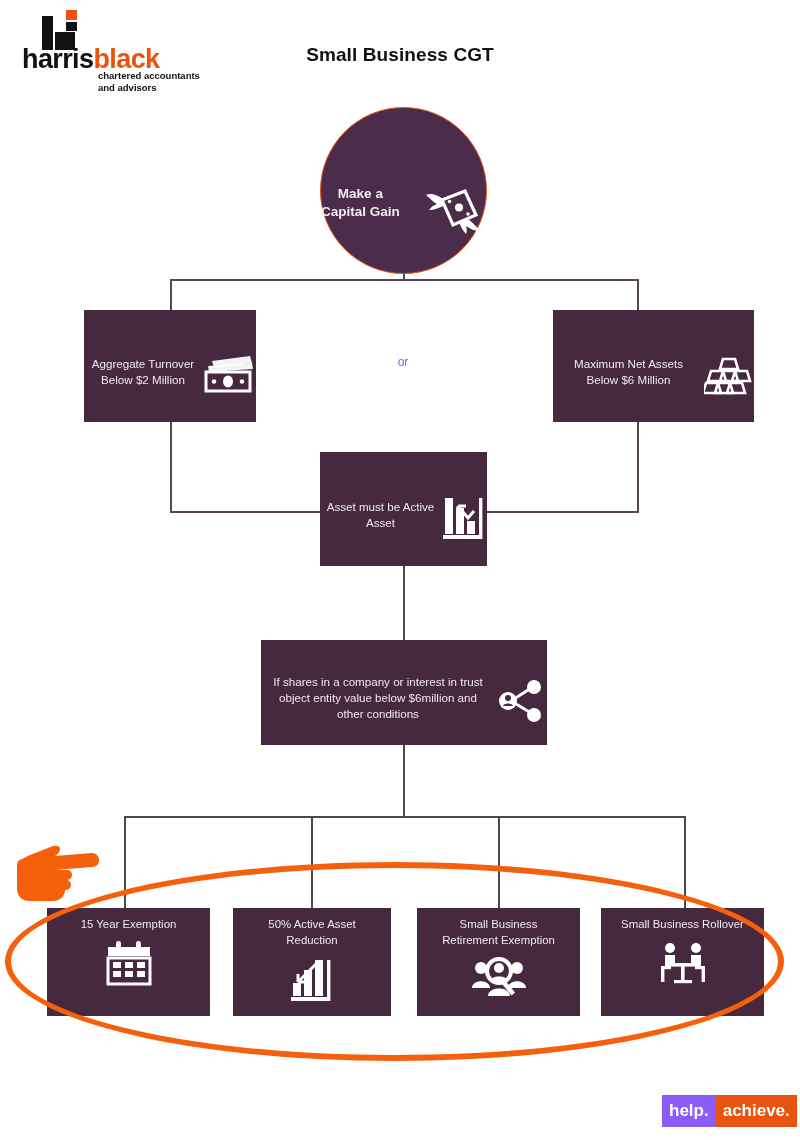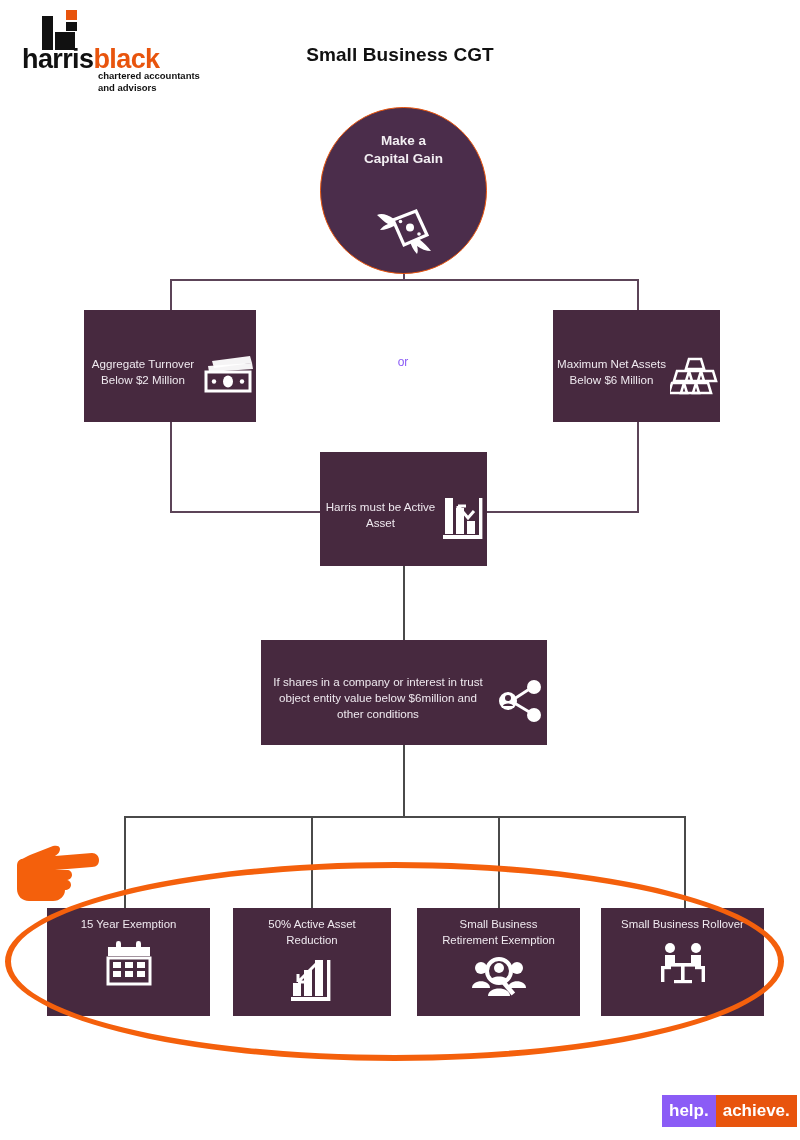--- a/index.html
+++ b/index.html
@@ -31,40 +31,40 @@
   
   .conn { position:absolute; background:#5c4458; }
   .conn.v { width:1.6px; }
   .conn.h { height:1.6px; }
   .conn-dark { background:#4a4a4a; }
 
   
   .circle-node {
     position:absolute; left:320px; top:107px; width:167px; height:167px;
     border-radius:50%; background:#4b2d4b; border:1.3px solid #E8540D;
-    display:flex; flex-direction:column; align-items:center; justify-content:flex-start;
+    display:flex; flex-direction:row; align-items:center; justify-content:flex-start;
     padding-top:24px; z-index:4;gap:24px;
   }
   .circle-node .label {
     color:#f2eef2; font-size:13.5px; font-weight:bold; text-align:center; line-height:1.32;
   }
   .circle-node .ico { margin-top:14px; }
 
   .box {
     position:absolute; background:#47293f; z-index:4;
     display:flex; flex-direction:row; align-items:center;
     padding-top:11px;
   }
   .box .label {
     color:#efe9ef; font-size:11.6px; text-align:center; line-height:1.38; width:92%;
   }
   .box .ico { margin-top:7px; }
 
   #box-turnover { left:84px;  top:310px; width:172px; height:112px; }
-  #box-assets   { left:553px; top:310px; width:167px; height:112px; }
+  #box-assets   { left:553px; top:310px; width:201px; height:112px; }
   #box-active   { left:320px; top:452px; width:167px; height:114px; }
   #box-shares   { left:261px; top:640px; width:286px; height:105px; }
 
   .or-label {
     position:absolute; left:380px; top:355px; width:46px; text-align:center;
     font-size:12px; color:#8b5cf6; z-index:5;
   }
 
   .leaf {
     position:absolute; top:908px; height:108px; background:#47293f; z-index:6;
@@ -198,21 +198,21 @@
           <path d="M26 28 H38 L41 38 H23 Z"></path>
         </g>
       </svg>
     </div>
   </div>
 
   <div class="or-label">or</div>
 
   <div class="box" id="box-active">
     <div class="label">
-      <div>Harris must be Active</div>
+      <div>Asset must be Active</div>
       <div>Asset</div>
     </div>
     <div class="ico">
       <svg width="46" height="48" viewBox="0 0 46 48">
         <g fill="#ffffff">
           <rect x="4" y="4" width="8" height="36"></rect>
           <rect x="15" y="14" width="8" height="26"></rect>
           <rect x="26" y="27" width="8" height="13"></rect>
           <rect x="2" y="41" width="36" height="4"></rect>
           <rect x="38" y="4" width="3.4" height="41"></rect>

